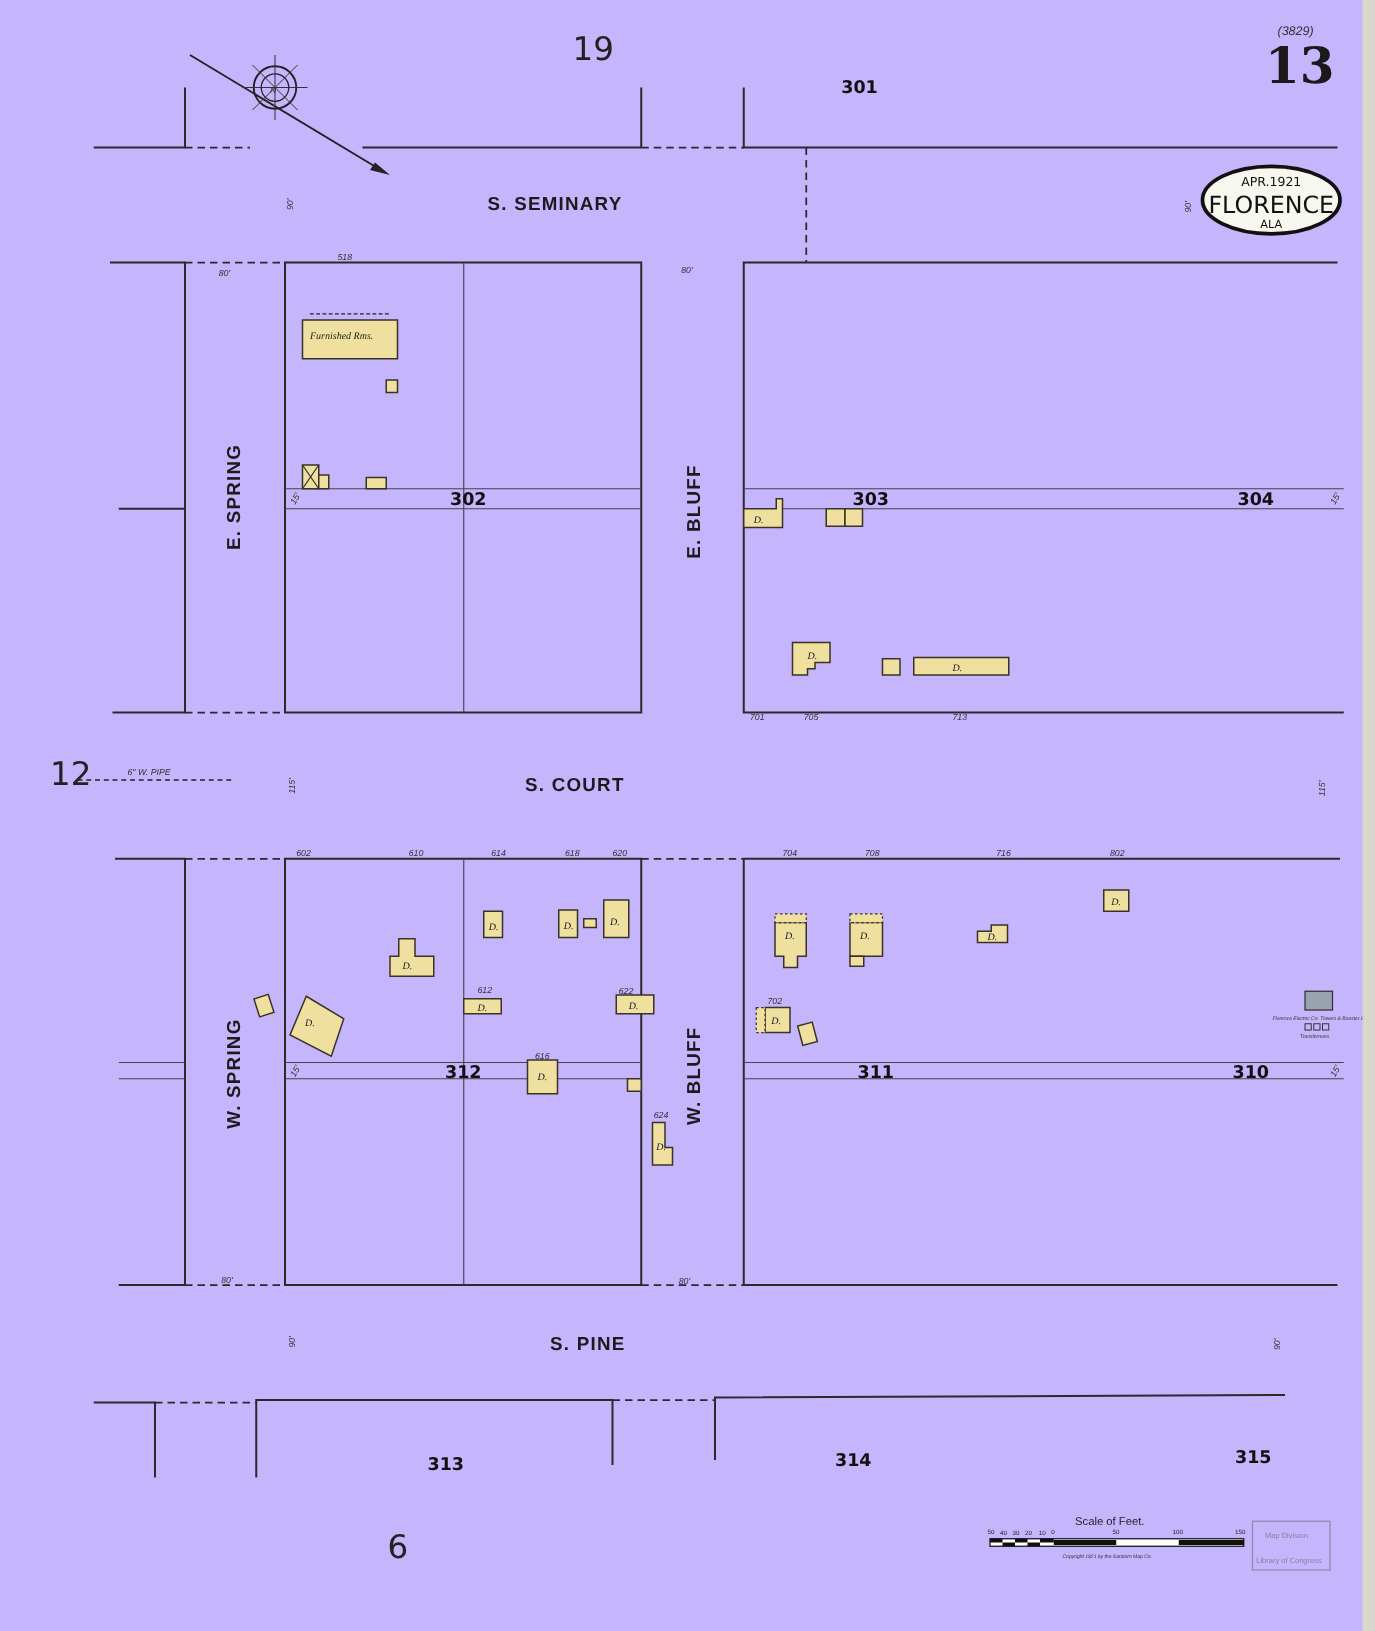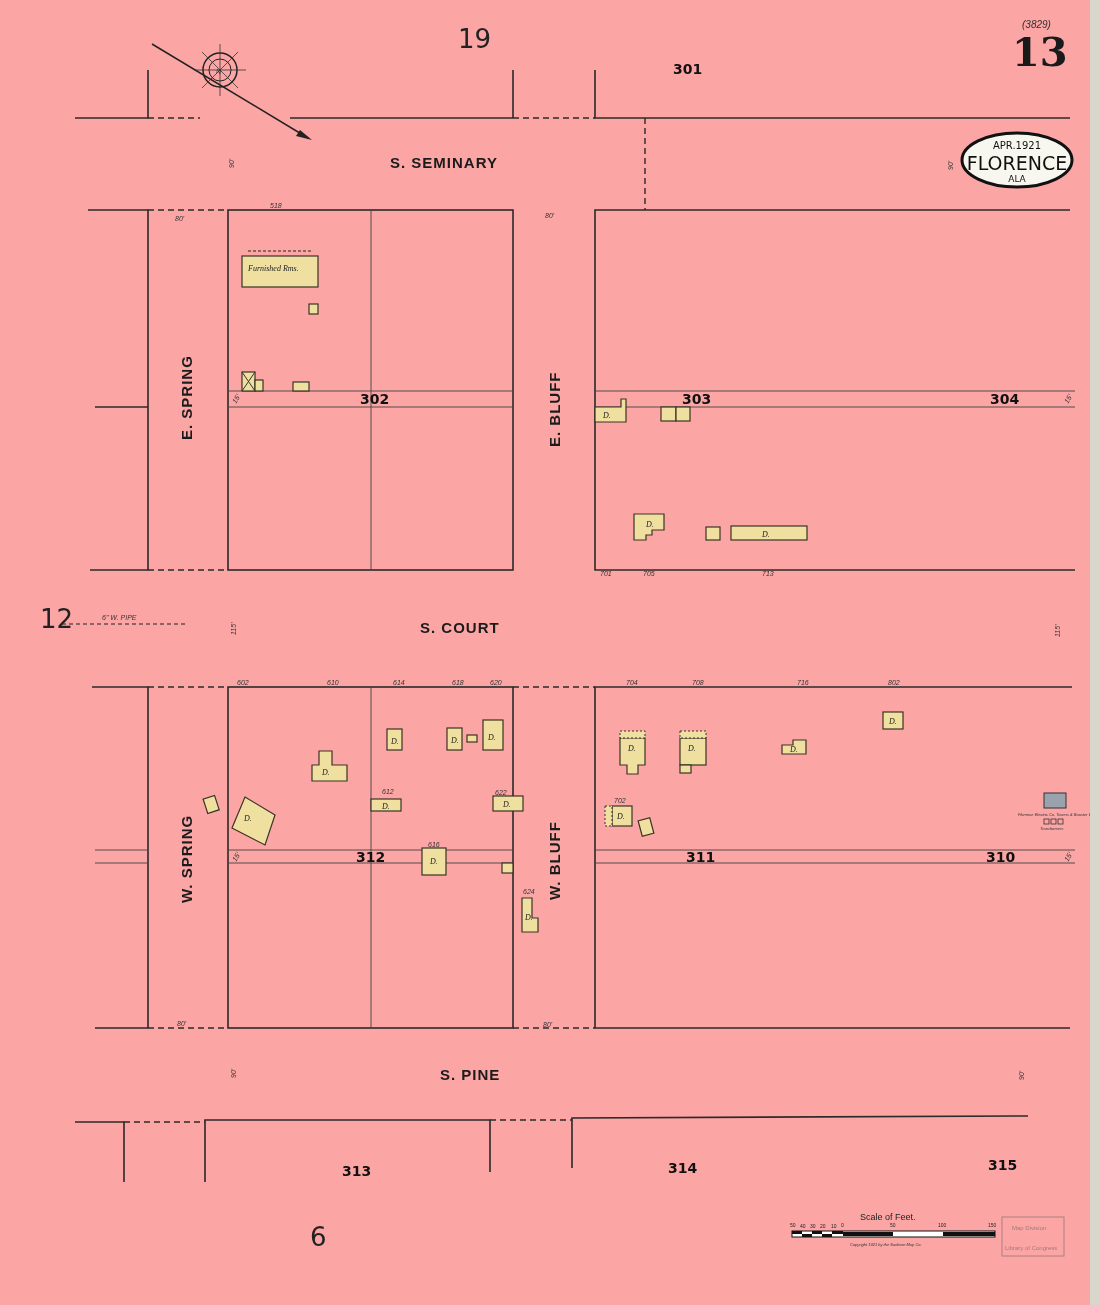--- a/index.html
+++ b/index.html
@@ -1,16 +1,16 @@
 <!DOCTYPE html>
 <html><head>
 <meta charset="utf-8">
 <style>
   html,body{margin:0;padding:0;background:#f3f1e6;}
-  #map{position:relative;width:1100px;height:1305px;background:#fca5a5;overflow:hidden;font-family:"Liberation Sans",sans-serif;}
+  #map{position:relative;width:1100px;height:1305px;background:#c4b5fd;overflow:hidden;font-family:"Liberation Sans",sans-serif;}
   svg{position:absolute;left:0;top:0;}
   .street{font-family:"Liberation Sans",sans-serif;font-weight:bold;font-size:15px;letter-spacing:1px;fill:#1b1b1b;}
   .block{font-family:"DejaVu Sans",sans-serif;font-weight:bold;font-size:14px;fill:#111;}
   .small{font-family:"Liberation Sans",sans-serif;font-style:italic;font-size:7px;fill:#333;}
   .sheetref{font-family:"DejaVu Sans",sans-serif;font-size:26px;fill:#222;}
   .bld{fill:#efe0a0;stroke:#3a3325;stroke-width:1.2;}
   .bldlbl{font-family:"Liberation Serif",serif;font-style:italic;font-size:8px;fill:#222;}
   .line{stroke:#2a2a2a;stroke-width:1.6;fill:none;}
   .thin{stroke:#444;stroke-width:0.9;fill:none;}
   .dash{stroke:#2a2a2a;stroke-width:1.4;stroke-dasharray:6 4;fill:none;}

